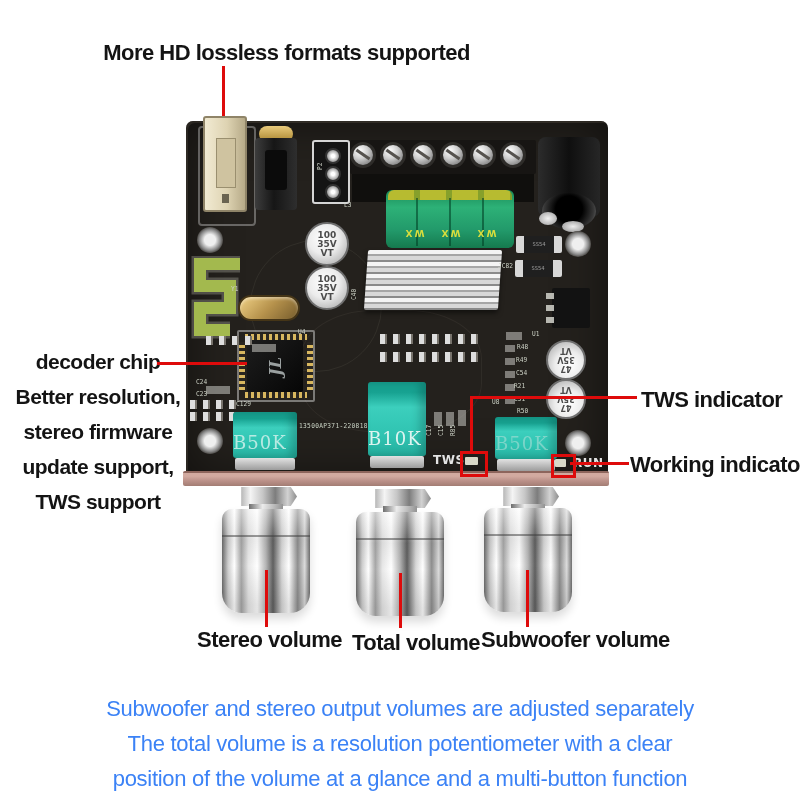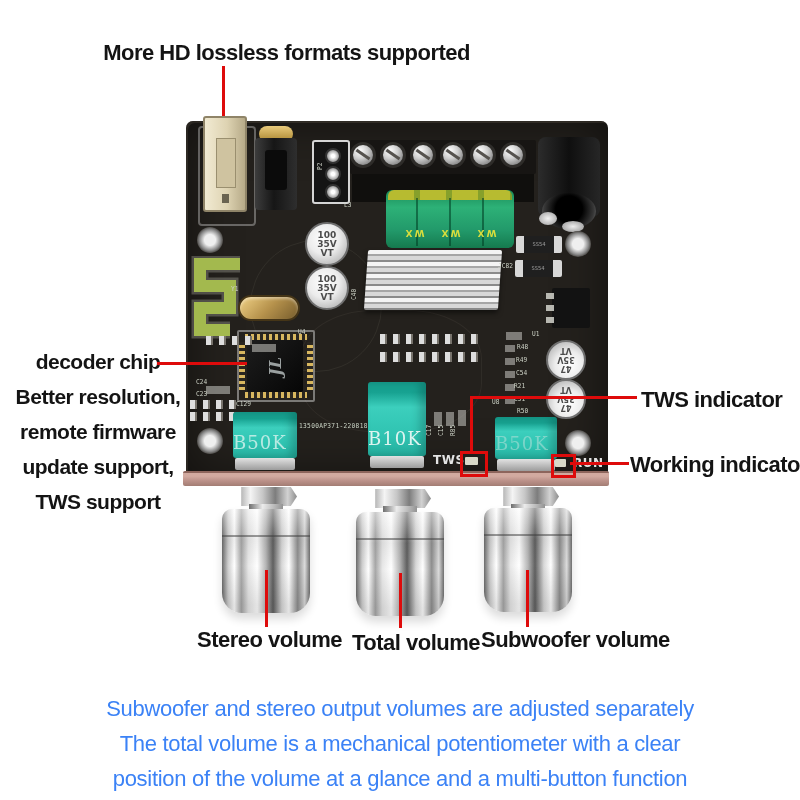--- a/index.html
+++ b/index.html
@@ -236,21 +236,21 @@
   <div class="collar" style="left:383px;top:506px;width:34px;height:8px;"></div>
   <div class="knob" style="left:356px;top:512px;"></div>
 
   <div class="nut" style="left:497px;top:487px;width:62px;"></div>
   <div class="collar" style="left:511px;top:504px;width:34px;height:8px;"></div>
   <div class="knob" style="left:484px;top:508px;"></div>
 
   <div class="abs center" style="left:8px;top:344px;width:180px;font-weight:bold;font-size:21px;letter-spacing:-0.5px;color:#141414;line-height:35px;">
      <span class="footerline">decoder chip</span>
      <span class="footerline">Better resolution,</span>
-     <span class="footerline">remote firmware</span>
+     <span class="footerline">stereo firmware</span>
      <span class="footerline">update support,</span>
      <span class="footerline">TWS support</span>
   </div>
   <div class="red" style="left:157px;top:362px;width:90px;height:3px;"></div>
 
   <div class="red" style="left:470px;top:396px;width:167px;height:3px;"></div>
   <div class="red" style="left:470px;top:396px;width:3px;height:57px;"></div>
   <div class="redbox" style="left:460px;top:451px;width:22px;height:20px;"></div>
   <div class="lbl" style="left:641px;top:387px;">TWS indicator</div>
 
@@ -260,17 +260,17 @@
 
   <div class="red" style="left:265px;top:570px;width:3px;height:57px;"></div>
   <div class="red" style="left:399px;top:573px;width:3px;height:55px;"></div>
   <div class="red" style="left:526px;top:570px;width:3px;height:57px;"></div>
   <div class="lbl" style="left:197px;top:627px;">Stereo volume</div>
   <div class="lbl" style="left:352px;top:630px;">Total volume</div>
   <div class="lbl" style="left:481px;top:627px;">Subwoofer volume</div>
 
   <div class="abs center" style="left:0;top:691px;width:800px;font-size:22px;letter-spacing:-0.3px;color:#3b82f6;line-height:35px;">
      <span class="footerline">Subwoofer and stereo output volumes are adjusted separately</span>
-     <span class="footerline">The total volume is a mechanical potentiometer with a clear</span>
+     <span class="footerline">The total volume is a resolution potentiometer with a clear</span>
      <span class="footerline">position of the volume at a glance and a multi-button function</span>
   </div>
 
 </div>
 
 </body></html>

